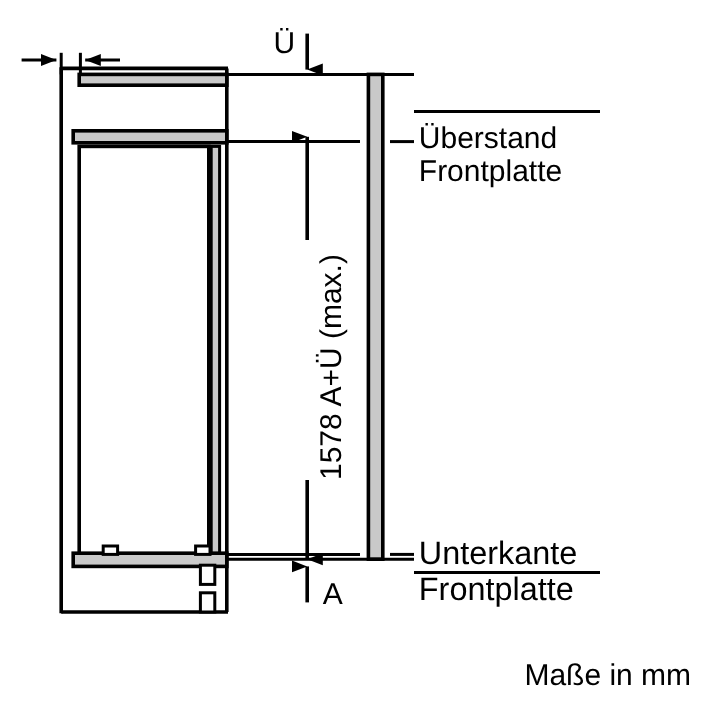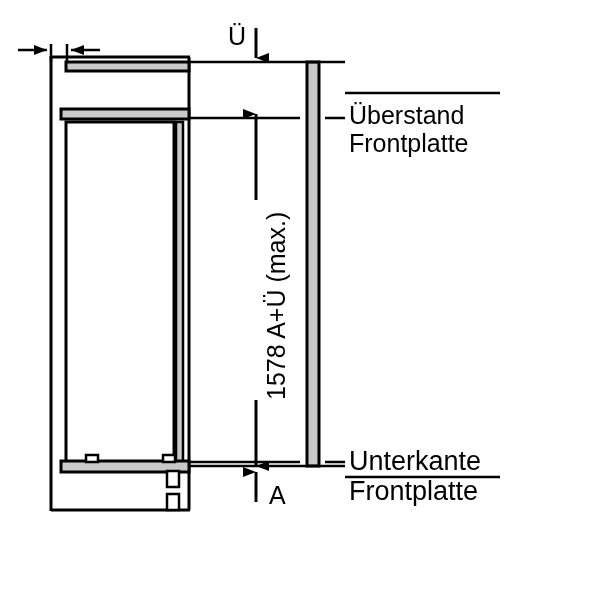--- a/index.html
+++ b/index.html
@@ -157,14 +157,15 @@
   <div class="lbl lbl-ueber">
     <div>Überstand</div>
     <div>Frontplatte</div>
   </div>
 
   <div class="lbl lbl-unter">
     <div>Unterkante</div>
     <div>Frontplatte</div>
   </div>
 
+  <div class="lbl lbl-masse">Maße in mm</div>
 
 </div>
 
 </body></html>

